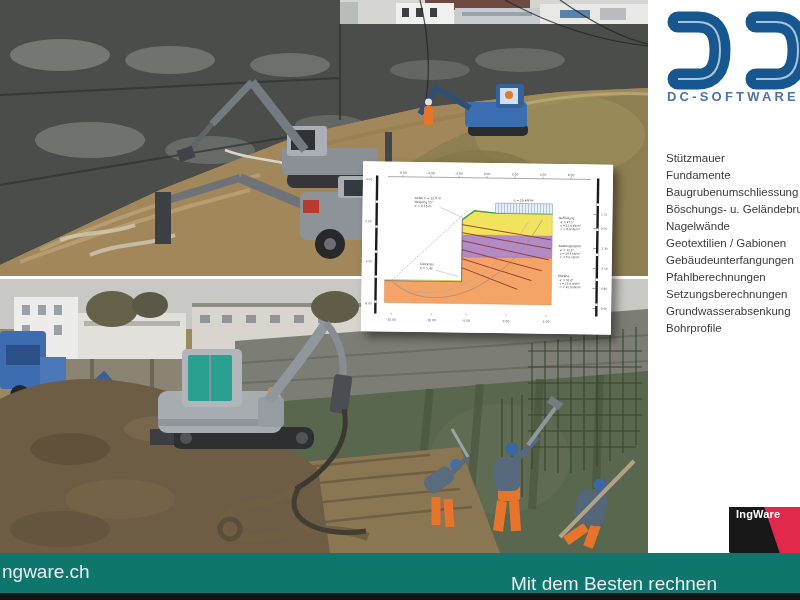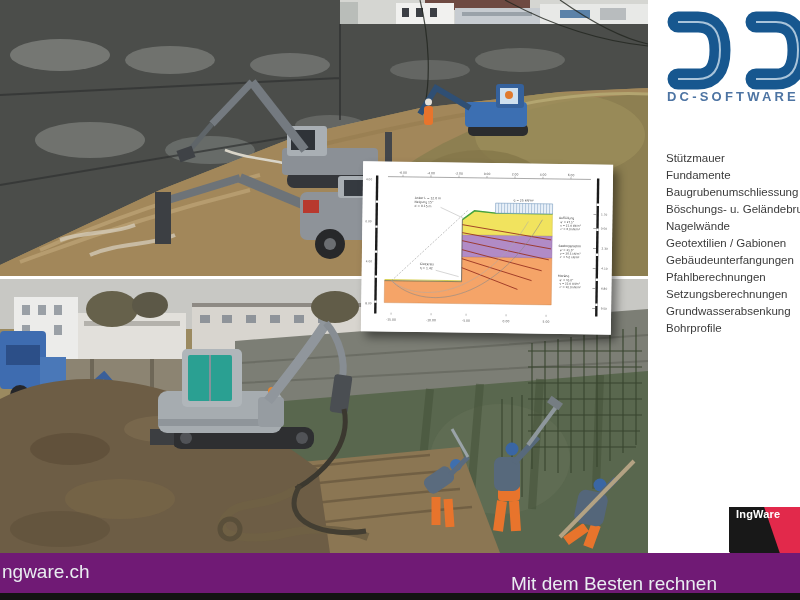--- a/index.html
+++ b/index.html
@@ -10,21 +10,21 @@
   #photo-bottom{top:279px;width:648px;height:274px;}
   .photo svg{display:block;width:100%;height:100%;}
   .chart-card{position:absolute;left:362px;top:163px;width:250px;height:170px;background:#fff;
               transform:rotate(.8deg);box-shadow:5px 6px 10px rgba(0,0,0,.45);}
   .chart-card svg{display:block;width:100%;height:100%;font-family:"DejaVu Sans",sans-serif;}
   .dc-logo{position:absolute;left:664px;top:6px;width:150px;height:88px;}
   .dc-name{position:absolute;left:667px;top:89px;font-size:13px;font-weight:600;
            letter-spacing:3.2px;color:#4d74a3;white-space:nowrap;}
   .services{position:absolute;left:666px;top:150px;font-size:11.5px;line-height:17px;
             color:#3b3b3b;white-space:nowrap;}
-  .footer-bar{position:absolute;left:0;top:553px;width:800px;height:40px;background:#701a75;
+  .footer-bar{position:absolute;left:0;top:553px;width:800px;height:40px;background:#0f766e;
               color:#e9edf1;font-size:19px;}
   .footer-web{position:absolute;left:2px;top:8px;}
   .footer-tag{position:absolute;right:83px;top:20px;}
   .footer-black{position:absolute;left:0;top:593px;width:800px;height:7px;background:#131313;}
   .ingware{position:absolute;left:726px;top:504px;width:84px;height:86px;box-sizing:border-box;
            border:3px solid #fff;background:#e2294b;}
   .iw-black{position:absolute;inset:0;background:#181818;
             clip-path:polygon(0 0,45% 0,80% 100%,34% 100%,0 56%);}
   .iw-white{position:absolute;inset:0;background:#ffffff;
             clip-path:polygon(0 56%,34% 100%,0 100%);}

